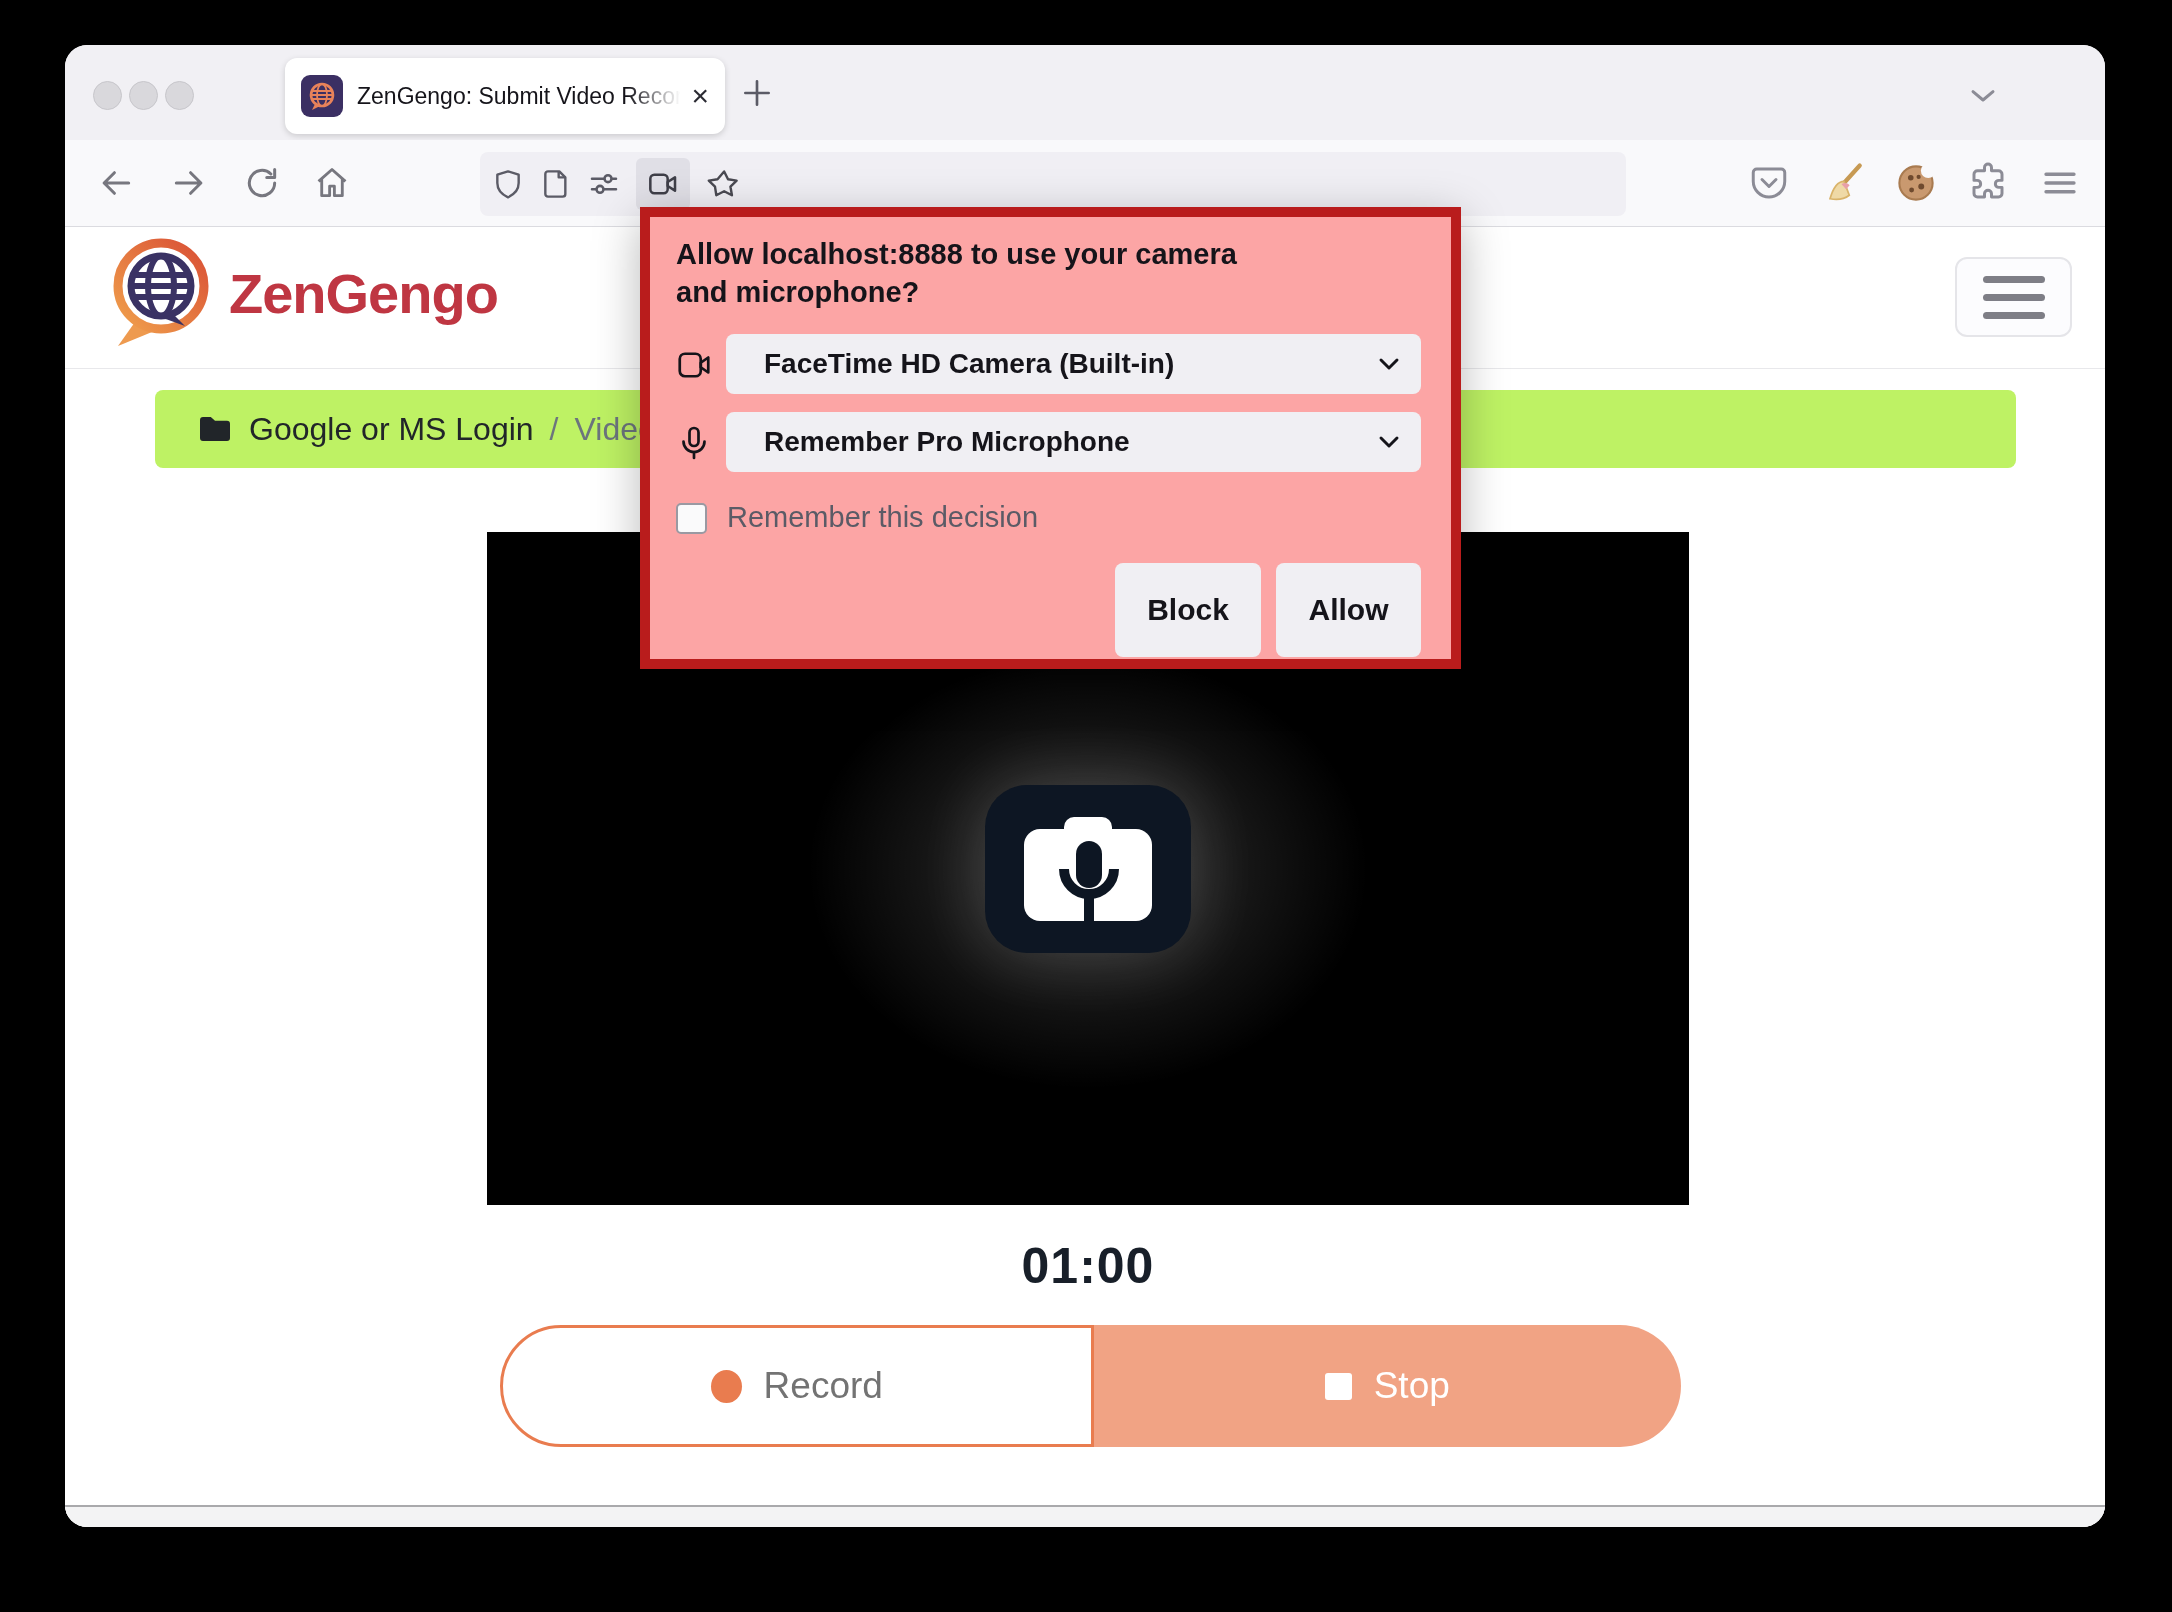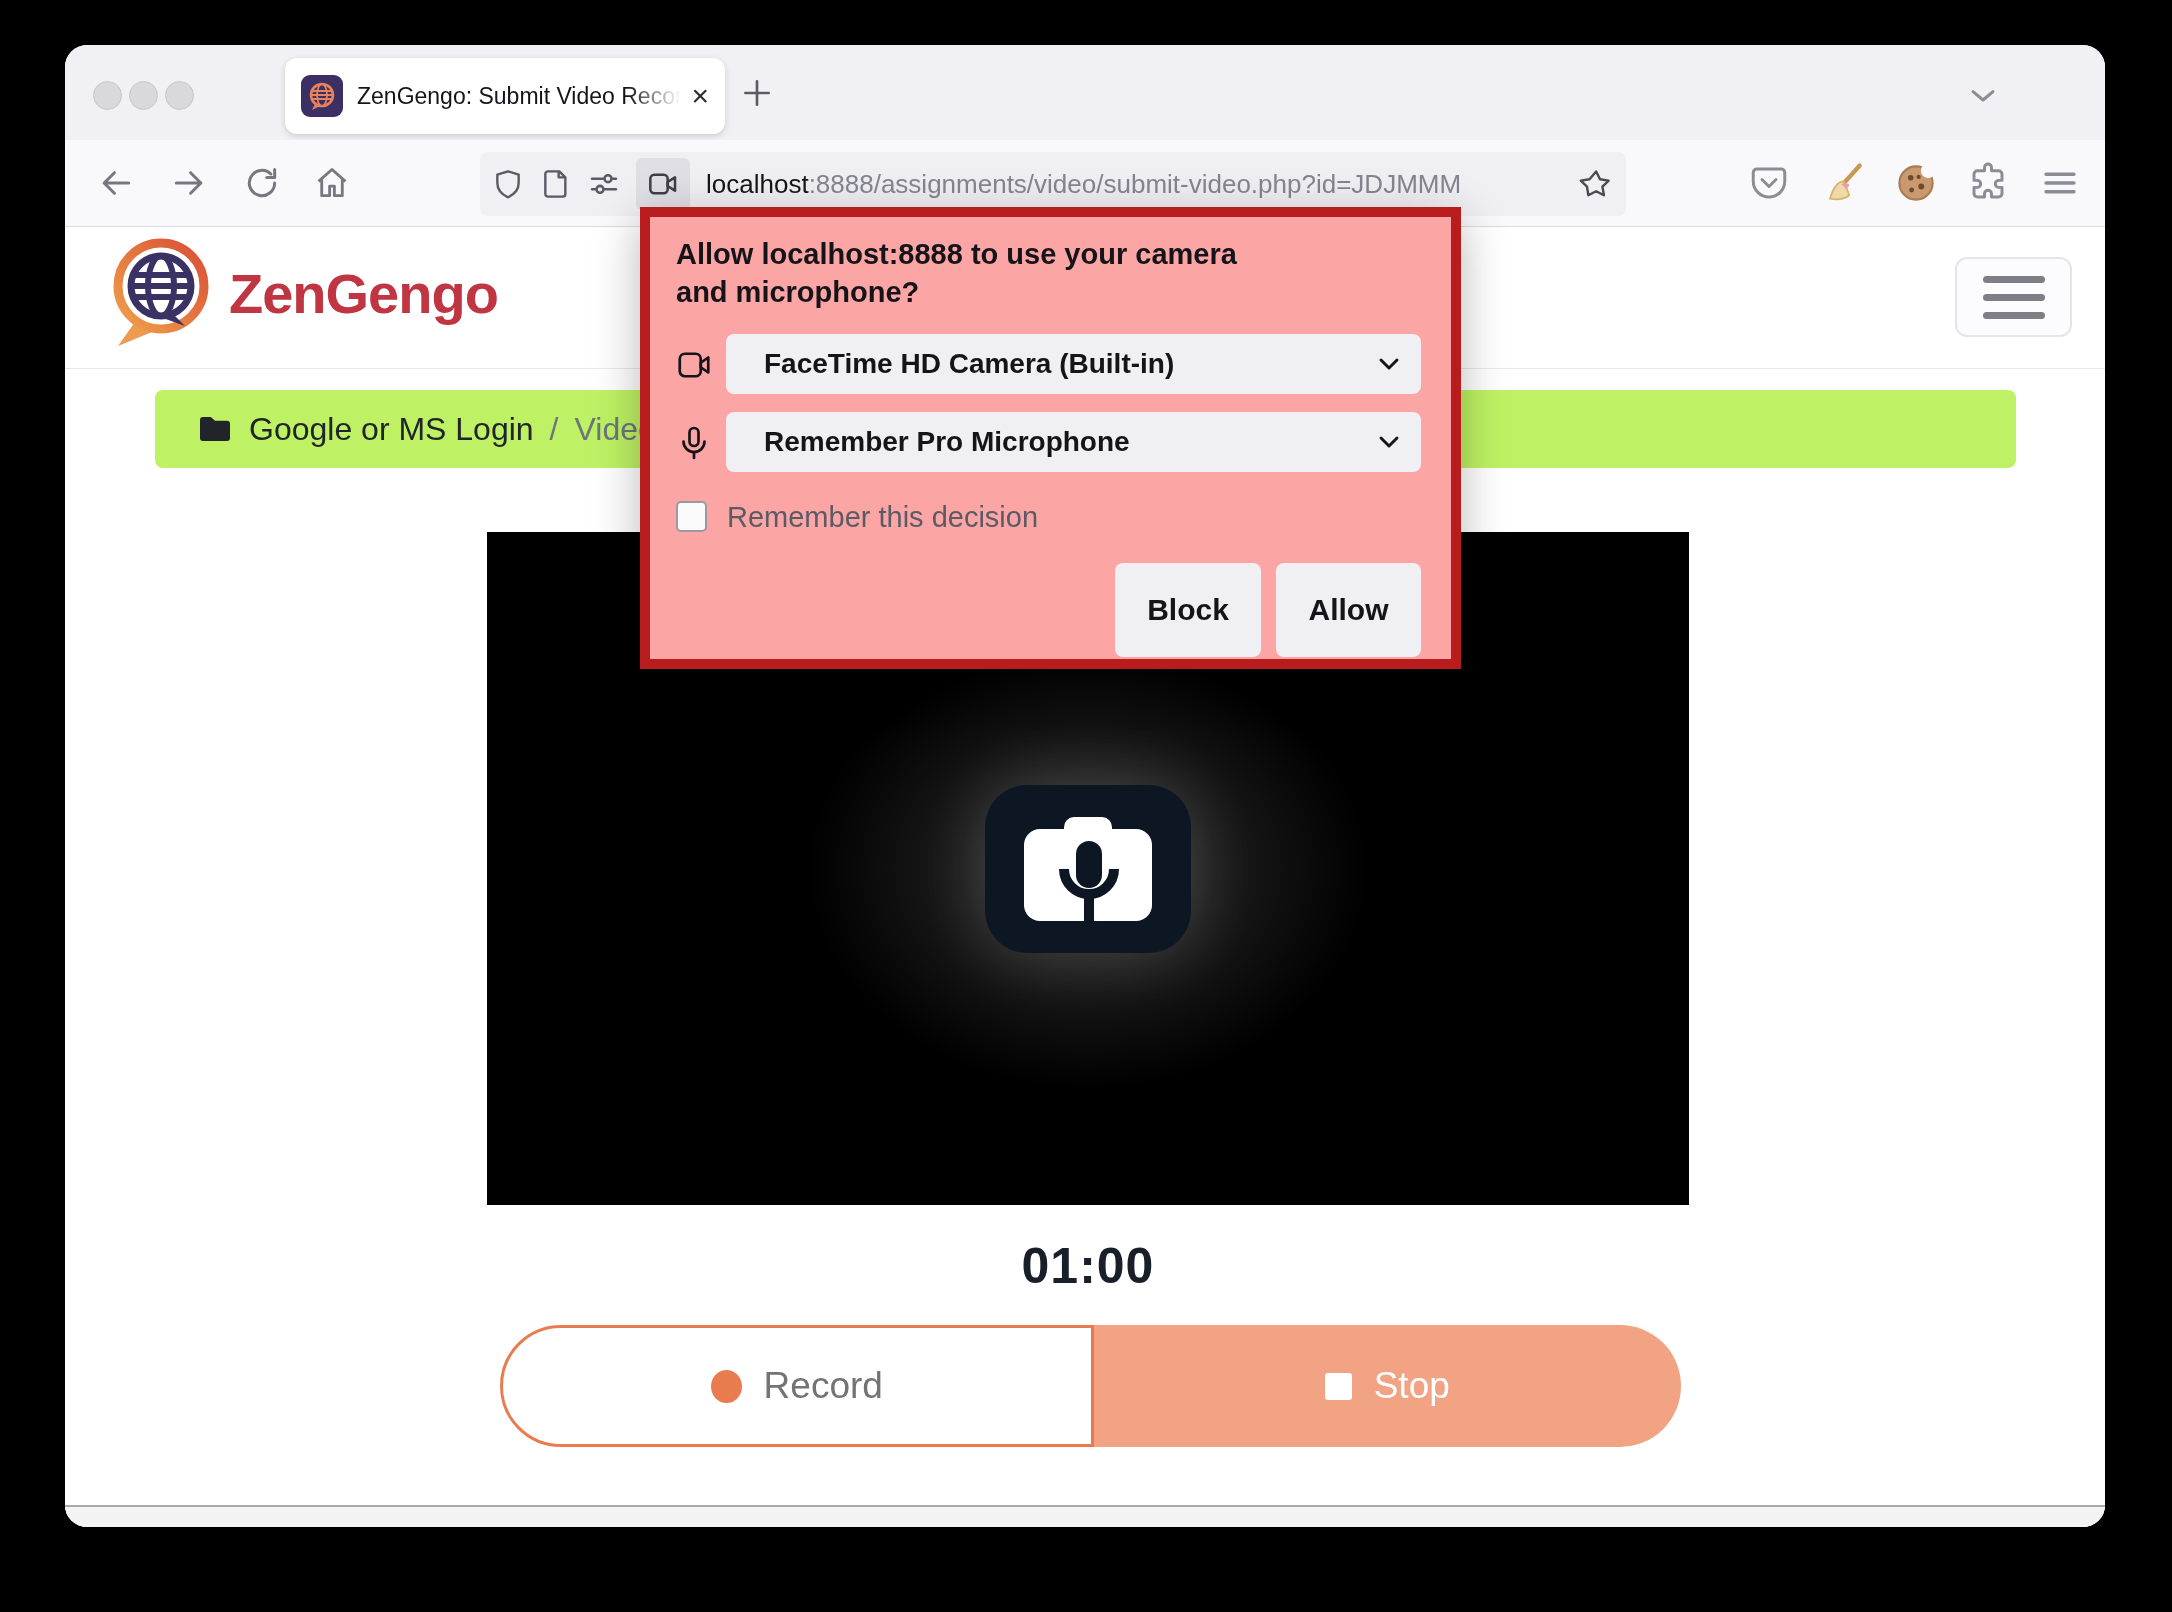--- a/index.html
+++ b/index.html
@@ -84,21 +84,21 @@
   .perm { position:absolute; left:640px; top:207px; width:821px; height:462px; z-index:10;
           border:10px solid #b91c1c; background:#fca5a5; box-shadow:0 12px 44px rgba(0,0,0,.28); }
   .perm-title { position:absolute; left:26px; top:18px; width:620px; font-size:29px; font-weight:700;
                 color:#15141A; line-height:1.32; }
   .perm-row { position:absolute; left:0; width:100%; height:60px; }
   .perm-row .dev-icon { position:absolute; left:26px; top:13px; width:36px; height:36px; color:#15141A; }
   .dev-select { position:absolute; left:76px; top:0; width:695px; height:60px; background:#F0EFF3;
                 border-radius:8px; display:flex; align-items:center; padding:0 16px 0 38px; }
   .dev-select .dev-label { flex:1; font-size:28px; font-weight:700; color:#15141A; }
   .dev-select .chev { width:32px; height:32px; color:#15141A; flex:0 0 auto; }
-  .remember { position:absolute; left:26px; top:284px; display:flex; align-items:flex-start; gap:20px; }
+  .remember { position:absolute; left:26px; top:284px; display:flex; align-items:flex-end; gap:20px; }
   .checkbox { width:31px; height:31px; border:2px solid #9A99A2; border-radius:5px; background:#FAFAFB; }
   .remember-label { font-size:29px; color:#5B5B66; }
   .perm-btn { position:absolute; top:346px; height:94px; background:#F0EFF3; border:none; border-radius:8px;
               font-family:inherit; font-size:30px; font-weight:700; color:#15141A; }
   .perm-block { left:465px; width:146px; }
   .perm-allow { left:626px; width:145px; }
 
   svg { display:block; }
 </style>
 </head>
@@ -181,21 +181,20 @@
             <circle cx="15" cy="8" r="2.6" fill="#F0EFF4"></circle>
             <circle cx="9" cy="16" r="2.6" fill="#F0EFF4"></circle>
           </svg>
         </span>
         <span class="cam-badge">
           <svg viewBox="0 0 24 24" fill="none" stroke="currentColor" stroke-width="1.9" stroke-linejoin="round">
             <rect x="2.5" y="5" width="13" height="14" rx="3"></rect>
             <path d="M15.5 10.5 21 7v10l-5.5-3.5z"></path>
           </svg>
         </span>
-        <span class="url-text"><span class="url-host">localhost</span><span class="url-rest">:8888/assignments/video/submit-video.php?id=JDJMMM</span></span>
         <span class="star-icon">
           <svg viewBox="0 0 24 24" width="34" height="34" fill="none" stroke="currentColor" stroke-width="1.8" stroke-linejoin="round">
             <path d="M12 2.8l2.9 5.8 6.4 1-4.6 4.5 1.1 6.4L12 17.5l-5.8 3-1-6.4L.6 9.6l6.5-1z" transform="translate(1.4 .5) scale(.95)"></path>
           </svg>
         </span>
       </div>
 
       <span class="right-icon" style="left:1683px">
         <svg viewBox="0 0 24 24" width="42" height="42" fill="none" stroke="currentColor" stroke-width="1.7" stroke-linecap="round" stroke-linejoin="round">
           <path d="M5 4h14a2 2 0 0 1 2 2v5a9 9 0 0 1-18 0V6a2 2 0 0 1 2-2z"></path>

